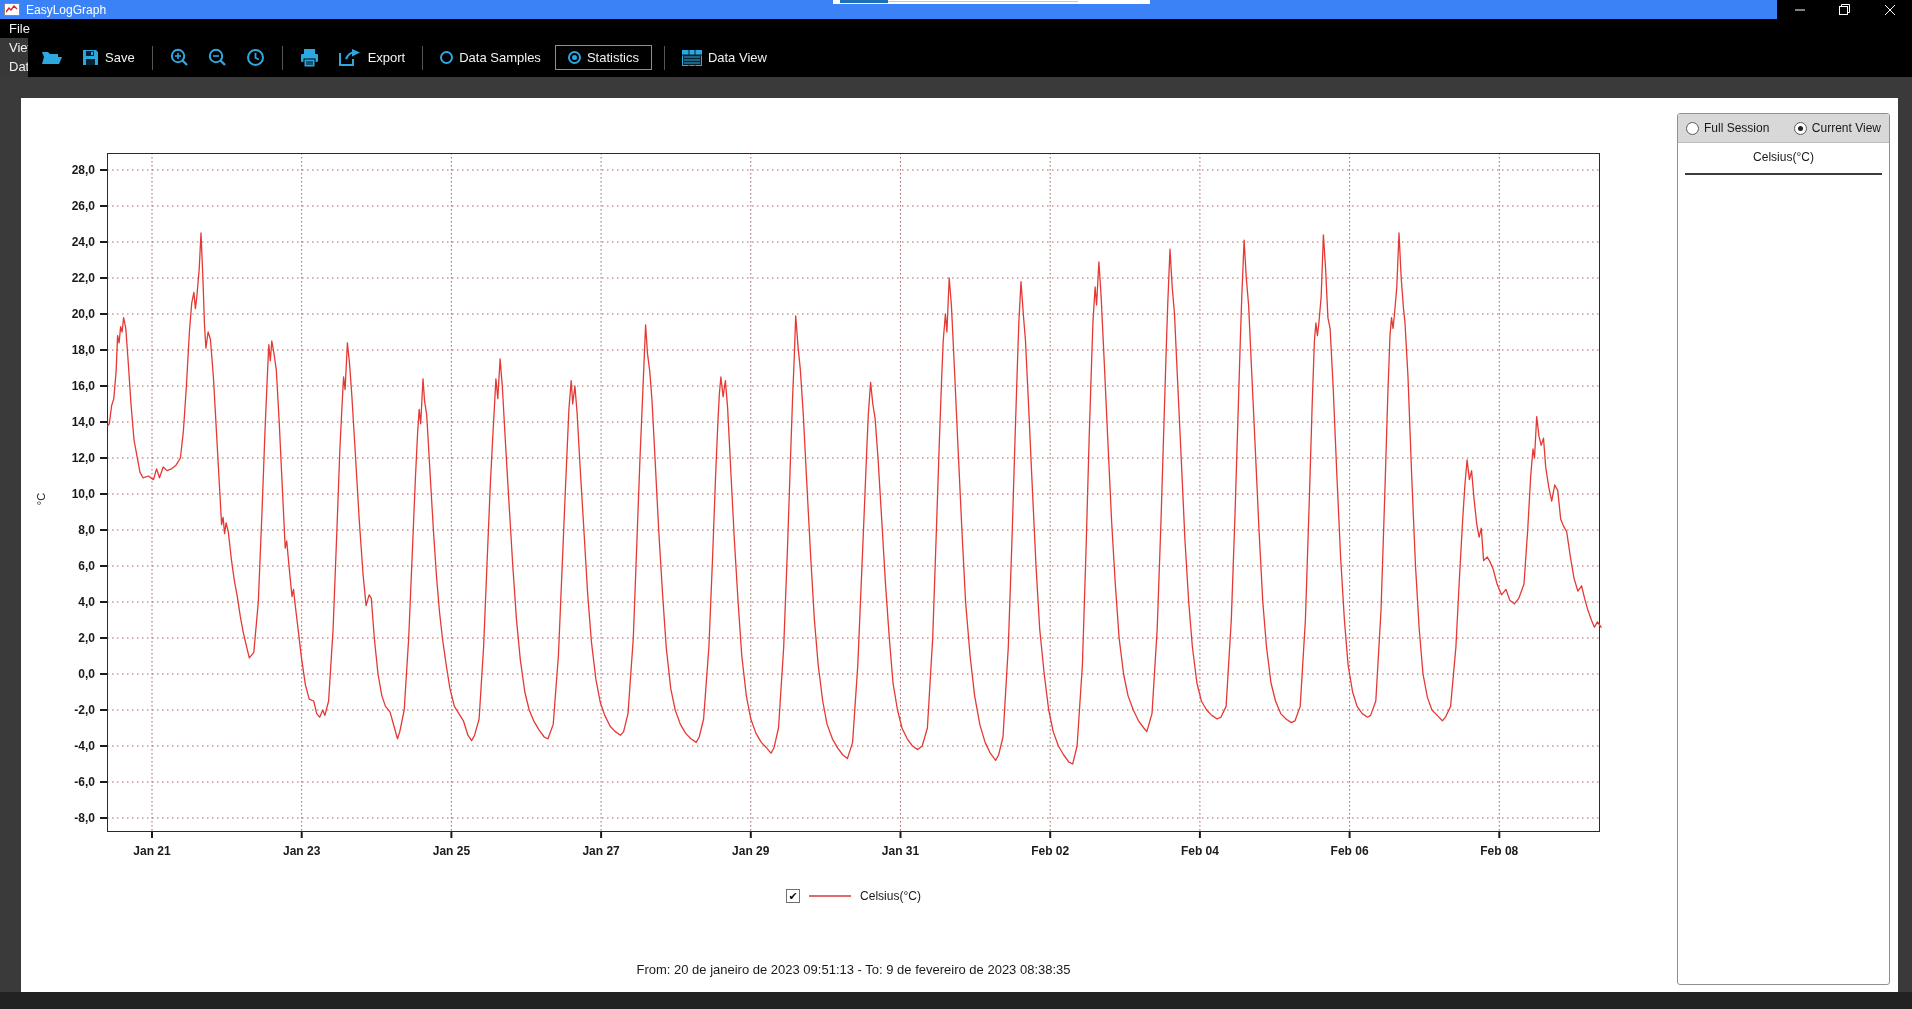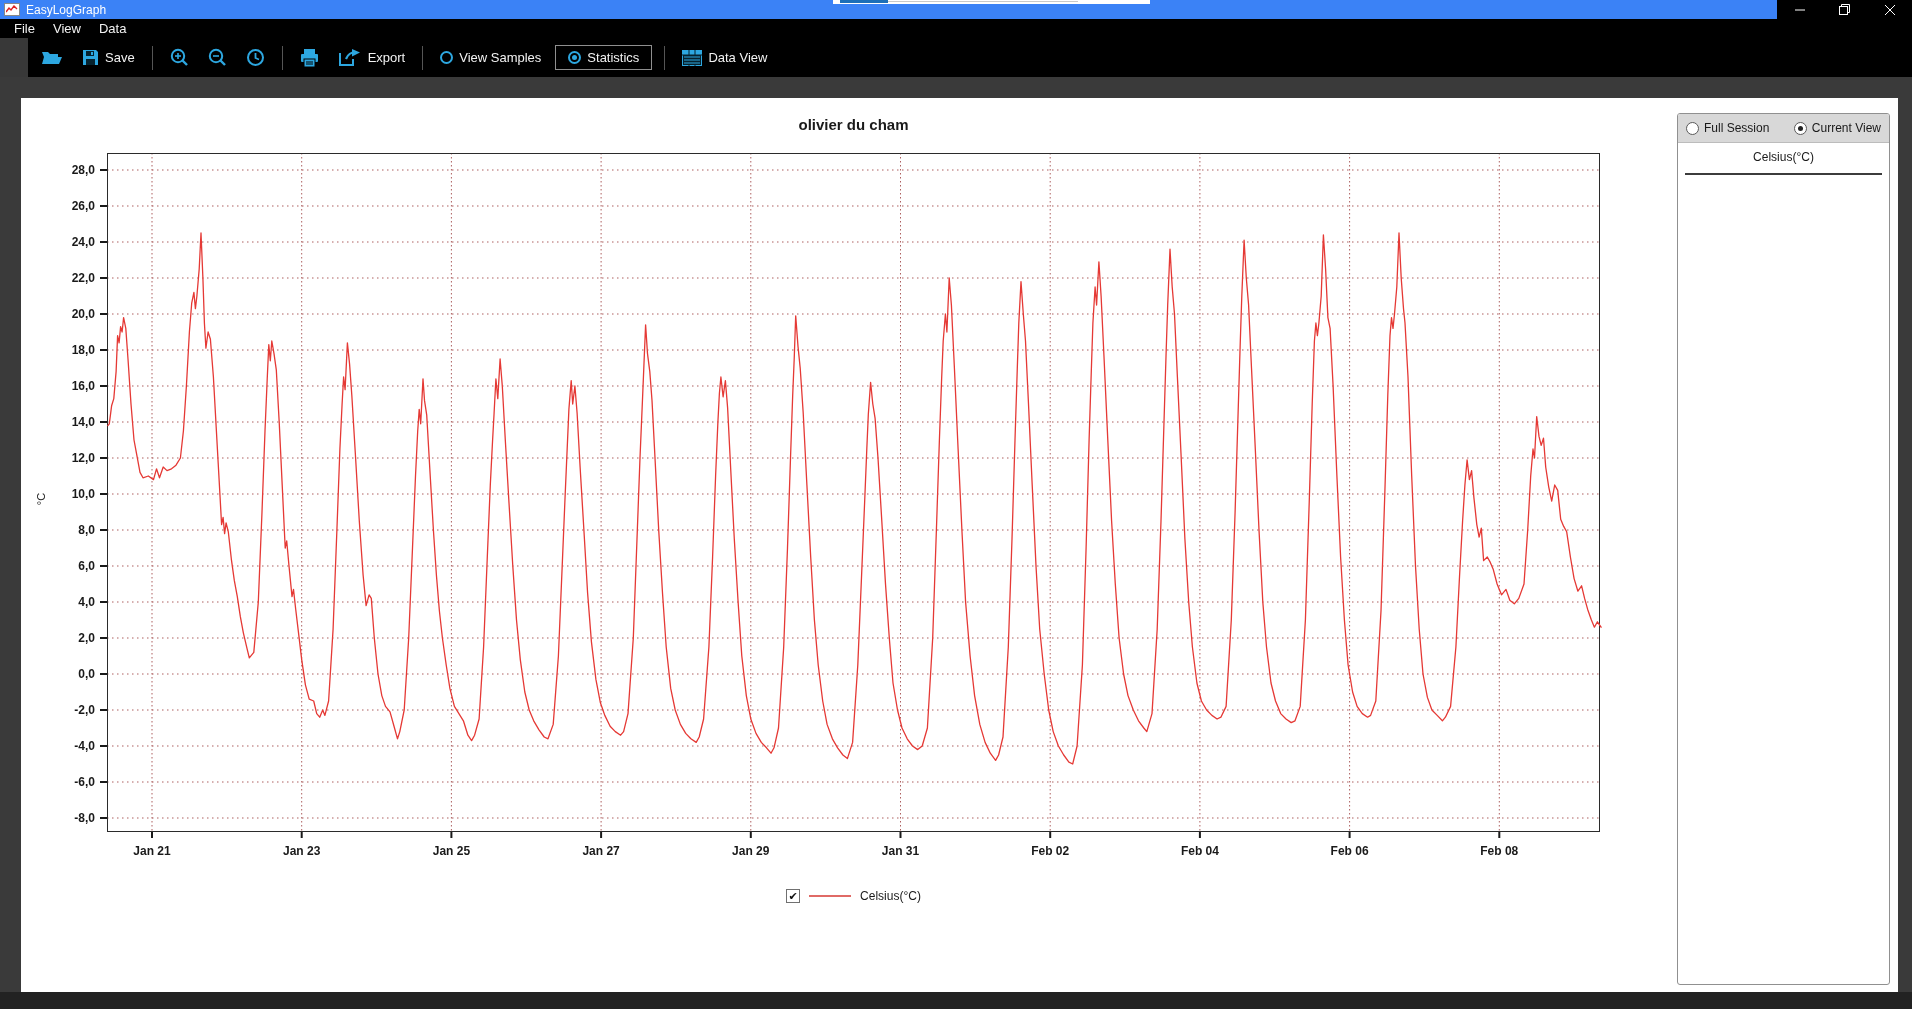--- a/index.html
+++ b/index.html
@@ -10,21 +10,21 @@
   .titlebar{position:absolute;left:0;top:0;width:1912px;height:19px;background:#3b82f6;display:flex;align-items:center;}
   .app-icon{width:16px;height:13px;margin:0 6px 0 4px;background:#fff;border:1px solid #888;display:flex;align-items:center;justify-content:center;}
   .win-title{color:#fff;font-size:12px;}
   .win-controls{position:absolute;right:0;top:0;height:19px;display:flex;}
   .win-btn{width:45px;height:19px;display:flex;align-items:center;justify-content:center;background:#000;border:none;cursor:pointer;padding:0;}
   .top-overlay{position:absolute;left:833px;top:0;width:317px;height:4px;background:#fff;}
   .top-overlay .blue{position:absolute;left:7px;top:0;width:48px;height:3px;background:#1d6fb8;}
   .top-overlay .grey{position:absolute;left:55px;top:1px;width:190px;height:1px;background:#c9c9c9;}
 
   
-  .menubar{position:absolute;left:0;top:19px;width:1912px;height:19px;background:#000;display:flex;align-items:flex-start;padding-left:5px;}
+  .menubar{position:absolute;left:0;top:19px;width:1912px;height:19px;background:#000;display:flex;align-items:flex-start;flex-direction:column;}
   .menu-item{color:#f2f2f2;font-size:13px;padding:0 9px;height:19px;line-height:19px;cursor:pointer;}
 
   
   .toolbar{position:absolute;left:0;top:38px;width:1912px;height:39px;background:#000;display:flex;align-items:center;padding-left:8px;gap:9px;margin-left:28px;}
   .tb-btn{display:flex;align-items:center;gap:6px;background:transparent;border:none;color:#f2f2f2;font-size:13px;cursor:pointer;padding:4px 5px;}
   .tb-sep{width:1px;height:24px;background:#555;margin:0 3px;}
   .tb-toggle-box{display:flex;align-items:center;gap:6px;border:1px solid #8f8f8f;padding:4px 12px;color:#f2f2f2;font-size:13px;background:transparent;cursor:pointer;}
   .tb-radio{width:13px;height:13px;border:2px solid #2da7e0;border-radius:50%;position:relative;flex:0 0 auto;}
   .tb-radio.checked::after{content:"";position:absolute;left:2px;top:2px;width:5px;height:5px;border-radius:50%;background:#2da7e0;}
 
@@ -151,21 +151,21 @@
       <svg width="24" height="18" viewBox="0 0 24 18">
           <path d="M2 4 v12 h13 v-6" fill="none" stroke="#2da7e0" stroke-width="2"></path>
           <path d="M8 10 c2-5 6-7 10-7" fill="none" stroke="#2da7e0" stroke-width="2.2"></path>
           <path d="M14 0 l8 3.5 l-8 4 z" fill="#2da7e0"></path>
         </svg>
       <span>Export</span>
     </button>
     <div class="tb-sep"></div>
     <button class="tb-btn">
       <span class="tb-radio"></span>
-      <span>View Samples</span>
+      <span>Data Samples</span>
     </button>
     <button class="tb-toggle-box">
       <span class="tb-radio checked"></span>
       <span>Statistics</span>
     </button>
     <div class="tb-sep"></div>
     <button class="tb-btn">
       <svg width="20" height="16" viewBox="0 0 20 16">
           <rect x="0" y="0" width="20" height="16" fill="#2da7e0"></rect>
           <rect x="1" y="5" width="18" height="10" fill="#06222e"></rect>
@@ -178,21 +178,20 @@
           <line x1="2" y1="13" x2="18" y2="13" stroke="#2da7e0" stroke-width="1"></line>
         </svg>
       <span>Data View</span>
     </button>
   </div>
 
   <div class="workspace"></div>
   <div class="bottom-strip"></div>
 
   <div class="main-panel">
-    <div class="chart-title">olivier du cham</div>
     <div class="yaxis-unit">°C</div>
 
     <svg id="plot-svg" class="plot-svg" width="1493" height="679">
         <line x1="0" y1="17.0" x2="1493" y2="17.0" stroke="#ad5f5f" stroke-width="1" stroke-dasharray="1.5,3.5"></line>
         <line x1="-7" y1="17.0" x2="0" y2="17.0" stroke="#1a1a1a" stroke-width="2"></line>
         <text class="tick" x="-12" y="21.0" text-anchor="end">28,0</text>
         <line x1="0" y1="53.0" x2="1493" y2="53.0" stroke="#ad5f5f" stroke-width="1" stroke-dasharray="1.5,3.5"></line>
         <line x1="-7" y1="53.0" x2="0" y2="53.0" stroke="#1a1a1a" stroke-width="2"></line>
         <text class="tick" x="-12" y="57.0" text-anchor="end">26,0</text>
         <line x1="0" y1="89.0" x2="1493" y2="89.0" stroke="#ad5f5f" stroke-width="1" stroke-dasharray="1.5,3.5"></line>
@@ -279,20 +278,21 @@
         <rect x="0.5" y="0.5" width="1492" height="678" fill="none" stroke="#2b2b2b" stroke-width="1"></rect>
         <polyline points="0.8,272.6 2.3,270.8 4.6,252.8 6.8,245.6 9.1,218.6 10.6,182.6 12.1,189.8 13.6,173.6 15.1,179.0 16.6,164.6 18.8,175.4 21.0,206.0 24.0,251.0 27.0,287.0 30.0,303.2 33.0,319.4 36.0,324.8 41.3,323.0 46.5,326.6 49.5,315.8 52.5,324.8 56.2,314.0 60.0,317.6 64.5,315.8 69.0,312.2 73.4,305.0 76.4,278.0 79.4,233.0 82.4,179.0 84.7,150.2 86.9,139.4 88.4,155.6 89.9,143.0 92.2,116.0 94.0,80.0 95.9,125.0 97.4,170.0 98.9,195.2 101.1,179.0 103.4,186.2 106.4,224.0 109.4,278.0 112.4,332.0 114.6,371.6 116.1,364.4 117.6,380.6 119.1,369.8 121.3,378.8 124.3,405.8 127.3,427.4 130.3,443.6 133.3,463.4 136.3,479.6 140.1,495.8 142.3,504.8 146.8,499.4 151.3,449.0 155.0,359.0 158.0,278.0 160.3,224.0 161.8,191.6 163.3,207.8 164.8,188.0 167.0,200.6 169.3,216.8 172.2,269.0 175.2,332.0 178.2,395.0 179.7,387.8 182.0,413.0 185.0,443.6 186.5,436.4 188.7,456.2 191.7,481.4 194.7,506.6 198.4,531.8 202.2,546.2 206.7,548.0 209.7,560.6 212.7,564.2 215.7,557.0 217.9,562.4 221.6,548.0 226.1,476.0 229.9,377.0 232.9,296.0 235.1,251.0 236.6,224.0 238.1,236.6 240.4,189.8 242.6,211.4 244.8,242.0 248.6,305.0 252.3,368.0 256.1,422.0 259.1,452.6 262.1,441.8 264.3,445.4 267.3,485.0 271.0,521.0 274.8,542.6 278.5,553.4 283.0,558.8 287.5,575.0 290.5,585.8 292.8,578.6 297.2,557.0 301.7,485.0 305.5,395.0 308.5,323.0 310.7,278.0 312.2,256.4 313.7,270.8 316.0,225.8 317.5,247.4 319.7,261.8 322.7,314.0 326.4,377.0 329.4,422.0 332.4,458.0 335.4,485.0 339.2,512.0 342.9,535.4 347.4,553.4 351.9,560.6 356.4,567.8 360.9,582.2 364.6,587.6 367.6,582.2 372.1,566.0 376.6,494.0 380.3,404.0 383.3,332.0 385.6,287.0 387.1,260.0 388.9,225.8 390.8,245.6 393.1,206.0 395.3,233.0 398.3,287.0 402.0,350.0 405.8,413.0 409.5,467.0 413.3,506.6 417.8,539.0 422.2,557.0 426.7,567.8 432.0,576.8 437.2,584.0 441.0,585.8 446.2,571.4 451.4,503.0 455.2,413.0 458.2,341.0 460.4,290.6 461.9,256.4 464.2,227.6 465.7,251.0 467.9,233.0 470.1,260.0 473.1,314.0 476.9,377.0 480.6,440.0 484.4,488.6 488.9,526.4 493.4,549.8 497.8,562.4 503.1,573.2 508.3,578.6 513.6,582.2 516.6,578.6 521.0,560.6 526.3,485.0 530.0,386.0 533.0,305.0 535.3,251.0 536.8,215.0 538.6,171.8 540.5,200.6 542.8,218.6 545.0,247.4 548.0,305.0 551.7,377.0 555.5,440.0 559.2,494.0 563.7,535.4 568.2,557.0 573.4,571.4 578.7,580.4 583.9,585.8 589.2,589.4 592.2,584.0 596.6,566.0 601.9,494.0 605.6,404.0 608.6,323.0 610.9,269.0 612.4,240.2 613.9,224.0 616.1,243.8 618.4,227.6 620.6,254.6 623.6,314.0 627.3,386.0 631.1,449.0 634.8,503.0 639.3,542.6 643.8,566.0 649.0,580.4 654.3,589.4 659.5,594.8 664.0,600.2 667.0,594.8 671.5,575.0 676.7,494.0 680.5,395.0 683.5,305.0 685.7,242.0 687.2,206.0 688.7,162.8 691.0,193.4 693.2,215.0 696.2,260.0 699.9,332.0 703.7,404.0 707.4,467.0 711.2,512.0 715.7,548.0 720.1,571.4 725.4,585.8 730.6,594.8 735.9,602.0 740.4,605.6 745.6,589.4 750.8,512.0 754.6,422.0 757.6,350.0 759.8,296.0 761.3,261.8 763.6,229.4 765.8,251.0 768.1,265.4 771.0,305.0 774.8,368.0 778.5,431.0 782.3,485.0 786.0,530.0 790.5,557.0 795.0,575.0 800.2,585.8 805.5,593.0 810.7,596.6 815.2,593.0 820.4,575.0 825.7,485.0 829.4,377.0 832.4,287.0 834.7,224.0 836.2,188.0 838.4,161.0 839.9,179.0 842.2,125.0 844.4,152.0 847.4,215.0 851.1,296.0 854.9,377.0 858.6,449.0 863.1,503.0 867.6,542.6 872.8,571.4 878.1,589.4 883.3,600.2 888.6,607.4 891.6,602.0 896.0,584.0 901.3,494.0 905.0,386.0 908.0,287.0 910.3,215.0 911.8,170.0 914.0,128.6 916.3,161.0 918.5,188.0 921.5,251.0 925.2,332.0 929.0,413.0 932.7,476.0 937.2,521.0 941.7,557.0 946.2,578.6 951.4,593.0 956.7,602.0 961.9,609.2 965.7,611.0 970.1,593.0 975.4,512.0 979.1,395.0 982.1,287.0 984.4,215.0 985.9,170.0 988.1,134.0 989.6,152.0 991.9,108.8 994.1,143.0 997.1,206.0 1000.8,287.0 1004.6,368.0 1008.3,431.0 1012.1,485.0 1016.6,521.0 1021.0,542.6 1026.3,557.0 1031.5,567.8 1036.8,575.0 1039.8,578.6 1045.0,560.6 1050.2,476.0 1054.0,368.0 1057.0,269.0 1059.2,197.0 1060.7,152.0 1063.0,96.2 1065.2,134.0 1067.5,161.0 1070.4,224.0 1074.2,305.0 1077.9,386.0 1081.7,449.0 1085.4,494.0 1089.9,530.0 1094.4,548.0 1099.6,557.0 1104.9,562.4 1110.1,566.0 1113.9,564.2 1119.1,553.4 1124.3,467.0 1128.1,359.0 1131.1,260.0 1133.3,188.0 1134.8,143.0 1137.1,87.2 1139.3,125.0 1141.6,152.0 1144.5,215.0 1148.3,296.0 1152.0,377.0 1155.8,449.0 1159.5,494.0 1164.0,530.0 1168.5,548.0 1173.7,560.6 1179.0,566.0 1184.2,569.6 1188.0,567.8 1193.2,553.4 1198.4,467.0 1202.2,350.0 1205.2,251.0 1207.4,188.0 1208.9,170.0 1210.4,182.6 1211.9,170.0 1214.2,143.0 1216.4,81.8 1218.6,116.0 1220.9,164.6 1223.1,175.4 1226.1,233.0 1229.9,323.0 1233.6,404.0 1237.4,467.0 1241.1,512.0 1245.6,539.0 1250.1,553.4 1255.3,560.6 1260.6,564.2 1263.6,562.4 1268.8,548.0 1274.0,458.0 1277.8,341.0 1280.8,242.0 1283.0,182.6 1284.5,164.6 1286.0,175.4 1287.5,161.0 1289.8,134.0 1292.0,80.0 1294.2,125.0 1296.5,155.6 1298.0,170.0 1301.0,224.0 1304.7,323.0 1308.5,413.0 1312.2,476.0 1316.0,521.0 1320.4,544.4 1324.9,557.0 1330.2,562.4 1335.4,567.8 1338.4,564.2 1343.6,553.4 1348.9,494.0 1352.6,422.0 1355.6,368.0 1357.9,332.0 1360.1,306.8 1362.4,326.6 1364.6,317.6 1366.9,344.6 1369.8,371.6 1372.1,384.2 1374.3,375.2 1376.6,407.6 1380.3,404.0 1383.3,409.4 1386.3,416.6 1390.1,431.0 1394.5,441.8 1399.0,436.4 1402.8,447.2 1407.3,450.8 1411.8,445.4 1417.0,431.0 1420.7,377.0 1423.7,323.0 1426.0,296.0 1427.5,305.0 1429.7,263.6 1432.0,283.4 1434.2,292.4 1436.5,285.2 1438.7,314.0 1441.7,333.8 1444.7,348.2 1447.7,332.0 1450.7,337.4 1453.7,366.2 1456.7,373.4 1459.7,378.8 1463.4,404.0 1467.1,425.6 1470.9,438.2 1474.6,432.8 1477.6,445.4 1480.6,456.2 1484.4,467.0 1487.4,474.2 1490.4,468.8 1494.1,474.2" fill="none" stroke="#e53935" stroke-width="1.3" stroke-linejoin="round" stroke-linecap="round"></polyline>
       </svg>
 
     <div class="legend-row">
       <span class="legend-checkbox">✔</span>
       <span class="legend-line"></span>
       <span class="legend-label">Celsius(°C)</span>
     </div>
 
+    <div class="footer-range">From: 20 de janeiro de 2023 09:51:13  -  To: 9 de fevereiro de 2023 08:38:35</div>
 
     <div class="stats-panel">
       <div class="stats-header">
         <span class="radio-opt">
           <span class="radio-circle"></span>
           <span>Full Session</span>
         </span>
         <span class="radio-opt">
           <span class="radio-circle checked"></span>
           <span>Current View</span>

